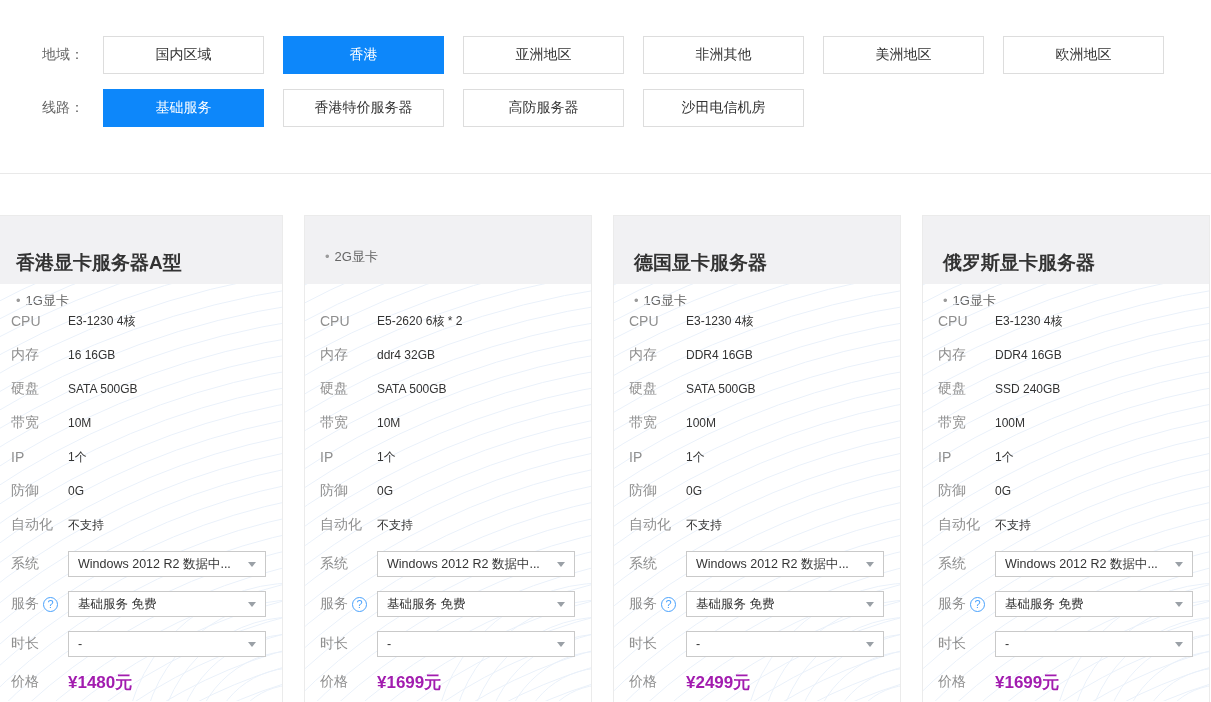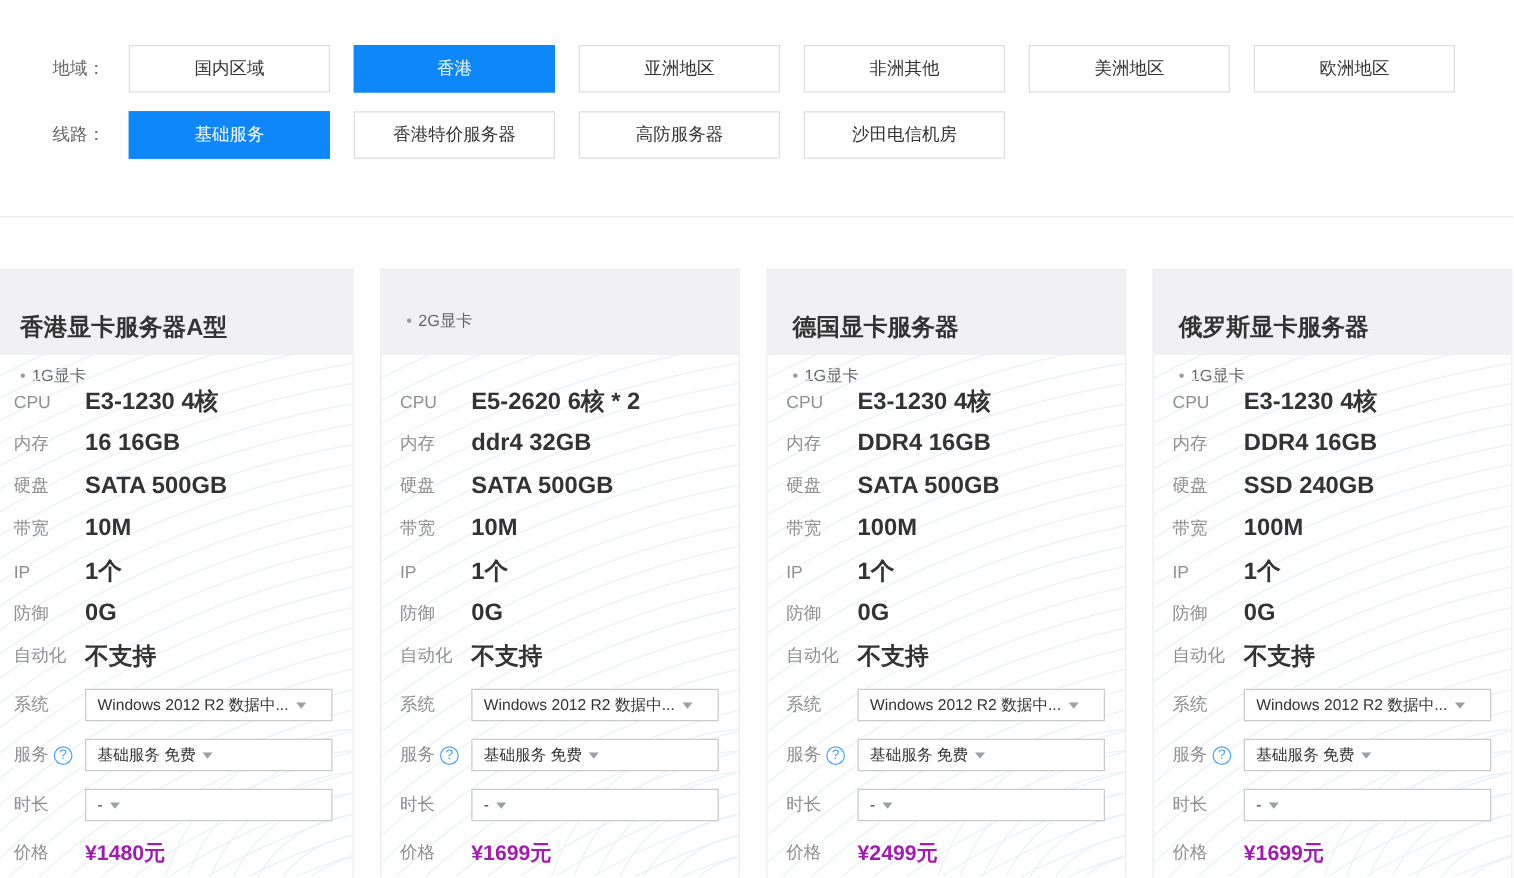--- a/index.html
+++ b/index.html
@@ -102,39 +102,40 @@
   }
   .spec-label {
     width: 57px;
     flex: none;
     font-size: 14px;
     color: #8f8f8f;
     display: inline-flex;
     align-items: center;
   }
   .spec-value {
-    font-size: 19px;
-    font-weight: bold;
+    font-size: 12px;
+    font-weight: normal;
     color: #333;
   }
 
   .select-row {
     display: flex;
     align-items: center;
     padding: 0 16px 0 15px;
     margin-top: 14px;
   }
   .specs + .select-row { margin-top: 9px; }
   .select {
     flex: 1;
     height: 26px;
     border: 1px solid #c9c9c9;
     background: #fff;
     display: flex;
     align-items: center;
+    justify-content: space-between;
     padding: 0 9px;
     cursor: pointer;
   }
   .select .sel-text {
     font-size: 12.5px;
     color: #333;
     white-space: nowrap;
     overflow: hidden;
     text-overflow: ellipsis;
   }

